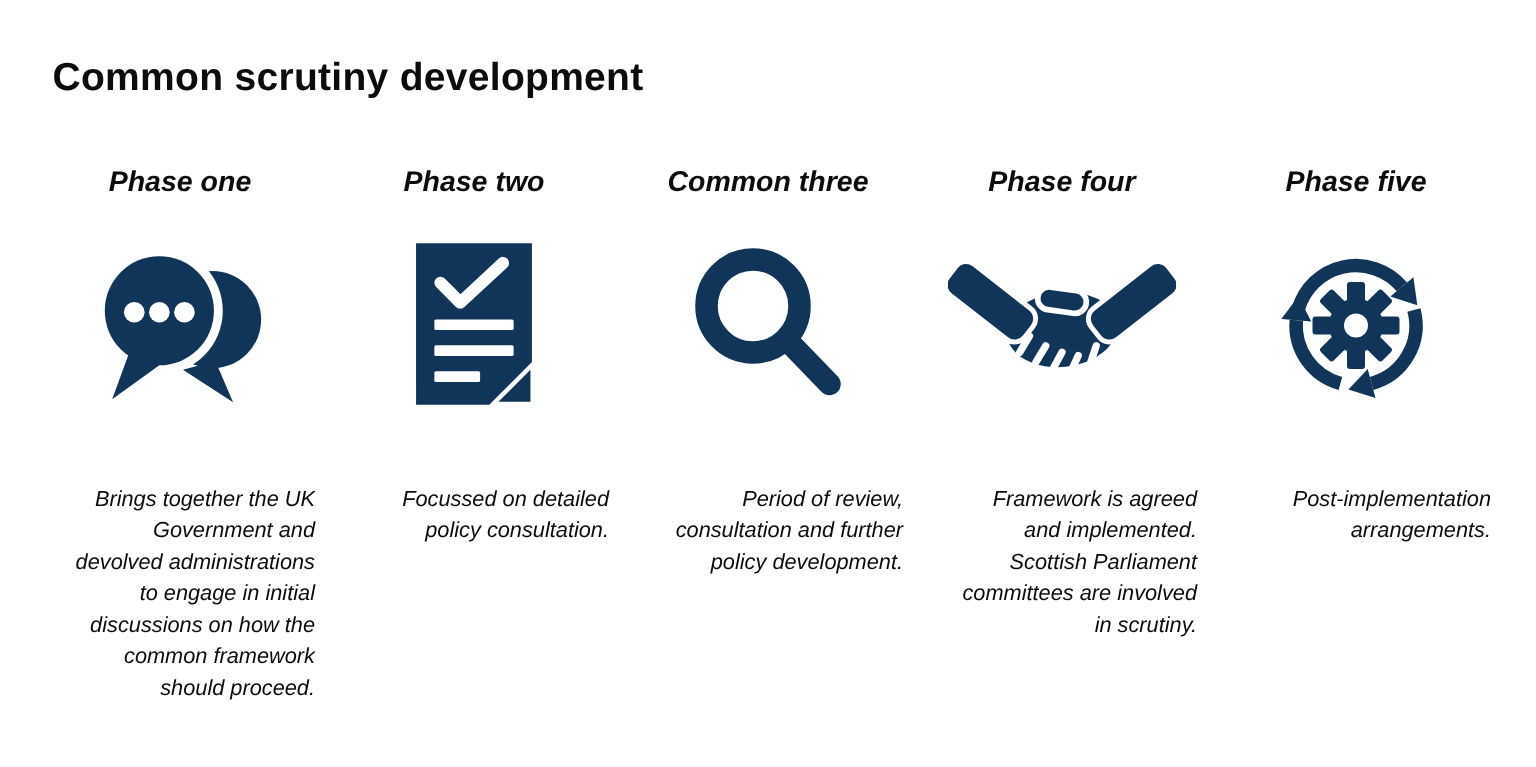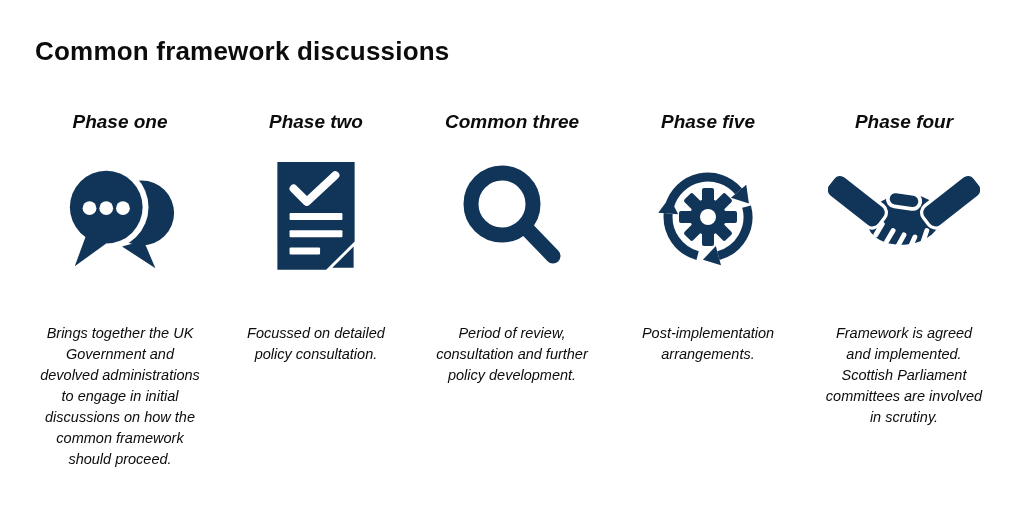--- a/index.html
+++ b/index.html
@@ -32,34 +32,34 @@
     margin: 0 0 18px 0;
   }
   .icon-box {
     height: 132px;
     display: flex;
     align-items: center;
     justify-content: center;
     margin-bottom: 18px;
   }
   .desc {
-    text-align: center;
+    text-align: right;
     font-size: 14.5px;
     line-height: 21px;
     white-space: pre-line;
     margin-top: 40px;
   }
   svg { display:block; }
 </style>
 </head>
 <body>
 
 <div class="page">
 
-  <h1 class="title">Common framework discussions</h1>
+  <h1 class="title">Common scrutiny development</h1>
 
   <div class="phases">
 
     <div class="phase">
       <div class="phase-label">Phase one</div>
       <div class="icon-box">
         <svg width="118" height="118" viewBox="0 0 120 120">
           <g fill="var(--navy)">
             <circle cx="82" cy="56" r="33"></circle>
             <polygon points="84,84 96,112 62,90"></polygon>
@@ -111,20 +111,44 @@
           <circle cx="50" cy="47" r="31" fill="none" stroke="var(--navy)" stroke-width="15"></circle>
           <line x1="73" y1="70" x2="101" y2="99" stroke="var(--navy)" stroke-width="15" stroke-linecap="round"></line>
         </svg>
       </div>
       <div class="desc">Period of review,
 consultation and further
 policy development.</div>
     </div>
 
     <div class="phase">
+      <div class="phase-label">Phase four</div>
+      <div class="icon-box">
+        <svg width="152" height="109" viewBox="0 0 140 100">
+          <ellipse cx="70" cy="52" rx="34" ry="23" fill="var(--navy)" transform="rotate(-6 70 52)"></ellipse>
+          <rect x="-4" y="23" width="60" height="24" rx="8" fill="var(--navy)" stroke="var(--background)" stroke-width="3" transform="rotate(38 26 35)"></rect>
+          <rect x="84" y="23" width="60" height="24" rx="8" fill="var(--navy)" stroke="var(--background)" stroke-width="3" transform="rotate(-38 114 35)"></rect>
+          <g stroke="var(--background)" stroke-width="4.5" stroke-linecap="round">
+            <line x1="44" y1="66" x2="50" y2="56"></line>
+            <line x1="54" y1="72" x2="60" y2="62"></line>
+            <line x1="64" y1="77" x2="70" y2="66"></line>
+            <line x1="75" y1="79" x2="80" y2="68"></line>
+            <line x1="87" y1="74" x2="91" y2="62"></line>
+          </g>
+          <rect x="55" y="27" width="30" height="14" rx="7" fill="var(--navy)" stroke="var(--background)" stroke-width="3.5" transform="rotate(8 70 34)"></rect>
+        </svg>
+      </div>
+      <div class="desc">Framework is agreed
+and implemented.
+Scottish Parliament
+committees are involved
+in scrutiny.</div>
+    </div>
+
+    <div class="phase">
       <div class="phase-label">Phase five</div>
       <div class="icon-box">
         <svg width="120" height="120" viewBox="0 0 120 120">
           <g fill="none" stroke="var(--navy)" stroke-width="9">
             <path d="M21.4,49.6 A40,40 0 0 1 90.6,34.3"></path>
             <path d="M98.6,49.6 A40,40 0 0 1 70.4,98.6"></path>
             <path d="M49.6,98.6 A40,40 0 0 1 20.2,56.5"></path>
           </g>
           <g fill="var(--navy)">
             <polygon points="0,-10 16,0 0,10" transform="translate(90.6,34.3) rotate(50)"></polygon>
@@ -142,38 +166,14 @@
             <rect x="-6" y="-29" width="12" height="14" rx="2" transform="rotate(315)"></rect>
             <circle r="18"></circle>
             <circle r="8" fill="var(--background)"></circle>
           </g>
         </svg>
       </div>
       <div class="desc">Post-implementation
 arrangements.</div>
     </div>
 
-    <div class="phase">
-      <div class="phase-label">Phase four</div>
-      <div class="icon-box">
-        <svg width="152" height="109" viewBox="0 0 140 100">
-          <ellipse cx="70" cy="52" rx="34" ry="23" fill="var(--navy)" transform="rotate(-6 70 52)"></ellipse>
-          <rect x="-4" y="23" width="60" height="24" rx="8" fill="var(--navy)" stroke="var(--background)" stroke-width="3" transform="rotate(38 26 35)"></rect>
-          <rect x="84" y="23" width="60" height="24" rx="8" fill="var(--navy)" stroke="var(--background)" stroke-width="3" transform="rotate(-38 114 35)"></rect>
-          <g stroke="var(--background)" stroke-width="4.5" stroke-linecap="round">
-            <line x1="44" y1="66" x2="50" y2="56"></line>
-            <line x1="54" y1="72" x2="60" y2="62"></line>
-            <line x1="64" y1="77" x2="70" y2="66"></line>
-            <line x1="75" y1="79" x2="80" y2="68"></line>
-            <line x1="87" y1="74" x2="91" y2="62"></line>
-          </g>
-          <rect x="55" y="27" width="30" height="14" rx="7" fill="var(--navy)" stroke="var(--background)" stroke-width="3.5" transform="rotate(8 70 34)"></rect>
-        </svg>
-      </div>
-      <div class="desc">Framework is agreed
-and implemented.
-Scottish Parliament
-committees are involved
-in scrutiny.</div>
-    </div>
-
   </div>
 </div>
 
 </body></html>

